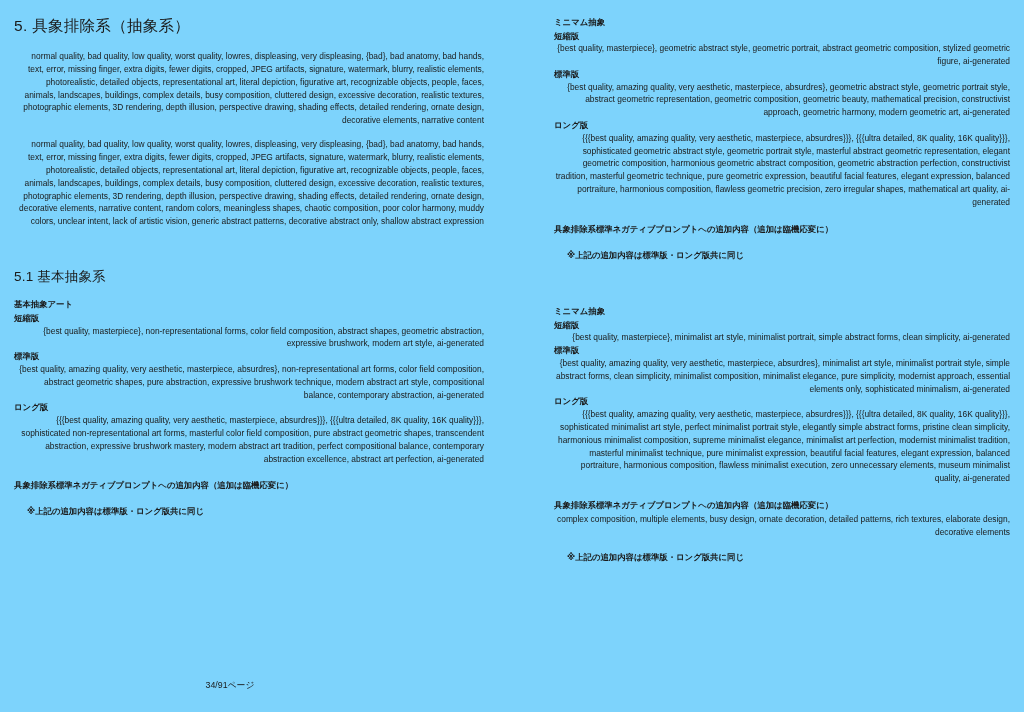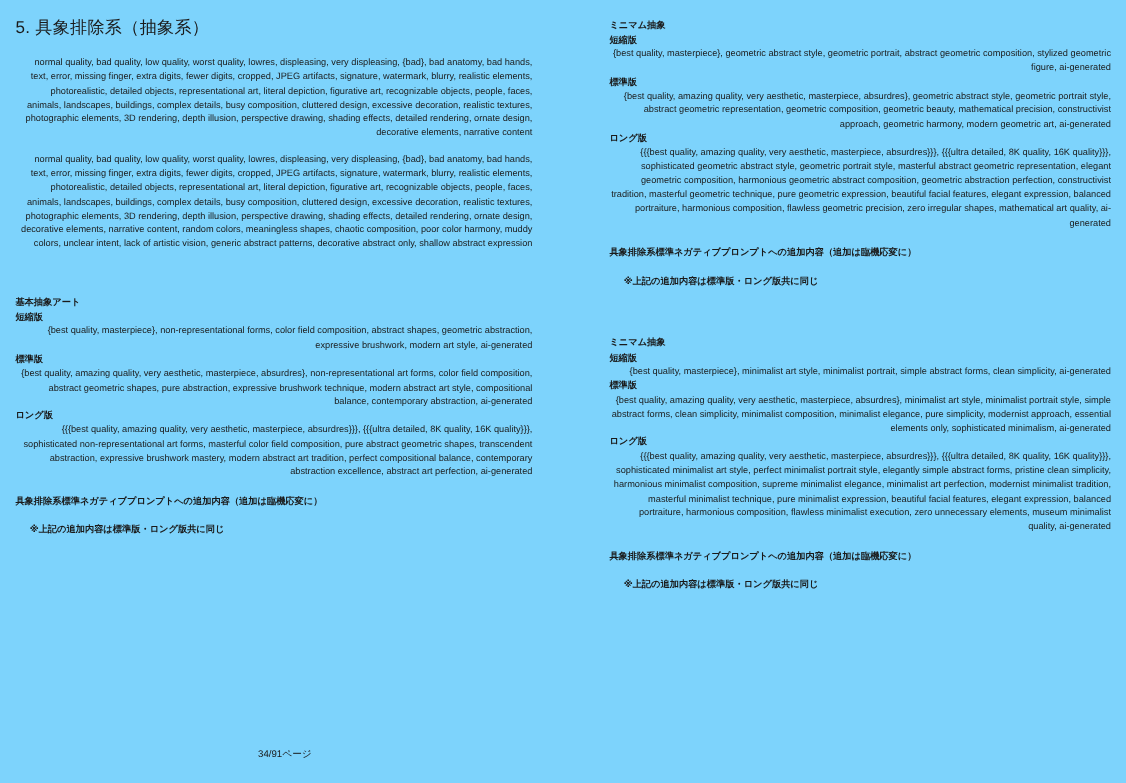--- a/index.html
+++ b/index.html
@@ -75,21 +75,20 @@
   .gap-xxl { height: 40px; }
 
   .footer {
     position: absolute;
     bottom: 20px;
     font-size: 8.8px;
     color: #1a1a1a;
     width: 100%;
     text-align: center;
     left: 0;
-    padding-left: 29px;
   }
   .footer-left { left: 0; width: 460px; text-align: center; }
 </style>
 </head>
 <body>
 
 <div class="page">
 
   <div class="sheet sheet-left">
 
@@ -100,20 +99,21 @@
     </div>
 
     <div class="gap-md"></div>
 
     <div class="block">
       <p class="body-text">normal quality, bad quality, low quality, worst quality, lowres, displeasing, very displeasing, {bad}, bad anatomy, bad hands, text, error, missing finger, extra digits, fewer digits, cropped, JPEG artifacts, signature, watermark, blurry, realistic elements, photorealistic, detailed objects, representational art, literal depiction, figurative art, recognizable objects, people, faces, animals, landscapes, buildings, complex details, busy composition, cluttered design, excessive decoration, realistic textures, photographic elements, 3D rendering, depth illusion, perspective drawing, shading effects, detailed rendering, ornate design, decorative elements, narrative content, random colors, meaningless shapes, chaotic composition, poor color harmony, muddy colors, unclear intent, lack of artistic vision, generic abstract patterns, decorative abstract only, shallow abstract expression</p>
     </div>
 
     <div class="gap-xxl"></div>
 
+    <h2 class="section-title">5.1 基本抽象系</h2>
 
     <div class="block">
       <div class="sub-head">基本抽象アート</div>
 
       <div class="label">短縮版</div>
       <p class="body-text">{best quality, masterpiece}, non-representational forms, color field composition, abstract shapes, geometric abstraction, expressive brushwork, modern art style, ai-generated</p>
 
       <div class="label">標準版</div>
       <p class="body-text">{best quality, amazing quality, very aesthetic, masterpiece, absurdres}, non-representational art forms, color field composition, abstract geometric shapes, pure abstraction, expressive brushwork technique, modern abstract art style, compositional balance, contemporary abstraction, ai-generated</p>
 
@@ -159,18 +159,19 @@
 
       <div class="label">標準版</div>
       <p class="body-text">{best quality, amazing quality, very aesthetic, masterpiece, absurdres}, minimalist art style, minimalist portrait style, simple abstract forms, clean simplicity, minimalist composition, minimalist elegance, pure simplicity, modernist approach, essential elements only, sophisticated minimalism, ai-generated</p>
 
       <div class="label">ロング版</div>
       <p class="body-text">{{{best quality, amazing quality, very aesthetic, masterpiece, absurdres}}}, {{{ultra detailed, 8K quality, 16K quality}}}, sophisticated minimalist art style, perfect minimalist portrait style, elegantly simple abstract forms, pristine clean simplicity, harmonious minimalist composition, supreme minimalist elegance, minimalist art perfection, modernist minimalist tradition, masterful minimalist technique, pure minimalist expression, beautiful facial features, elegant expression, balanced portraiture, harmonious composition, flawless minimalist execution, zero unnecessary elements, museum minimalist quality, ai-generated</p>
 
       <div class="gap-lg"></div>
 
       <div class="sub-head">具象排除系標準ネガティブプロンプトへの追加内容（追加は臨機応変に）</div>
+      <p class="body-text">complex composition, multiple elements, busy design, ornate decoration, detailed patterns, rich textures, elaborate design, decorative elements</p>
       <div class="note-line">※上記の追加内容は標準版・ロング版共に同じ</div>
     </div>
 
   </div>
 
 </div>
 
 </body></html>

